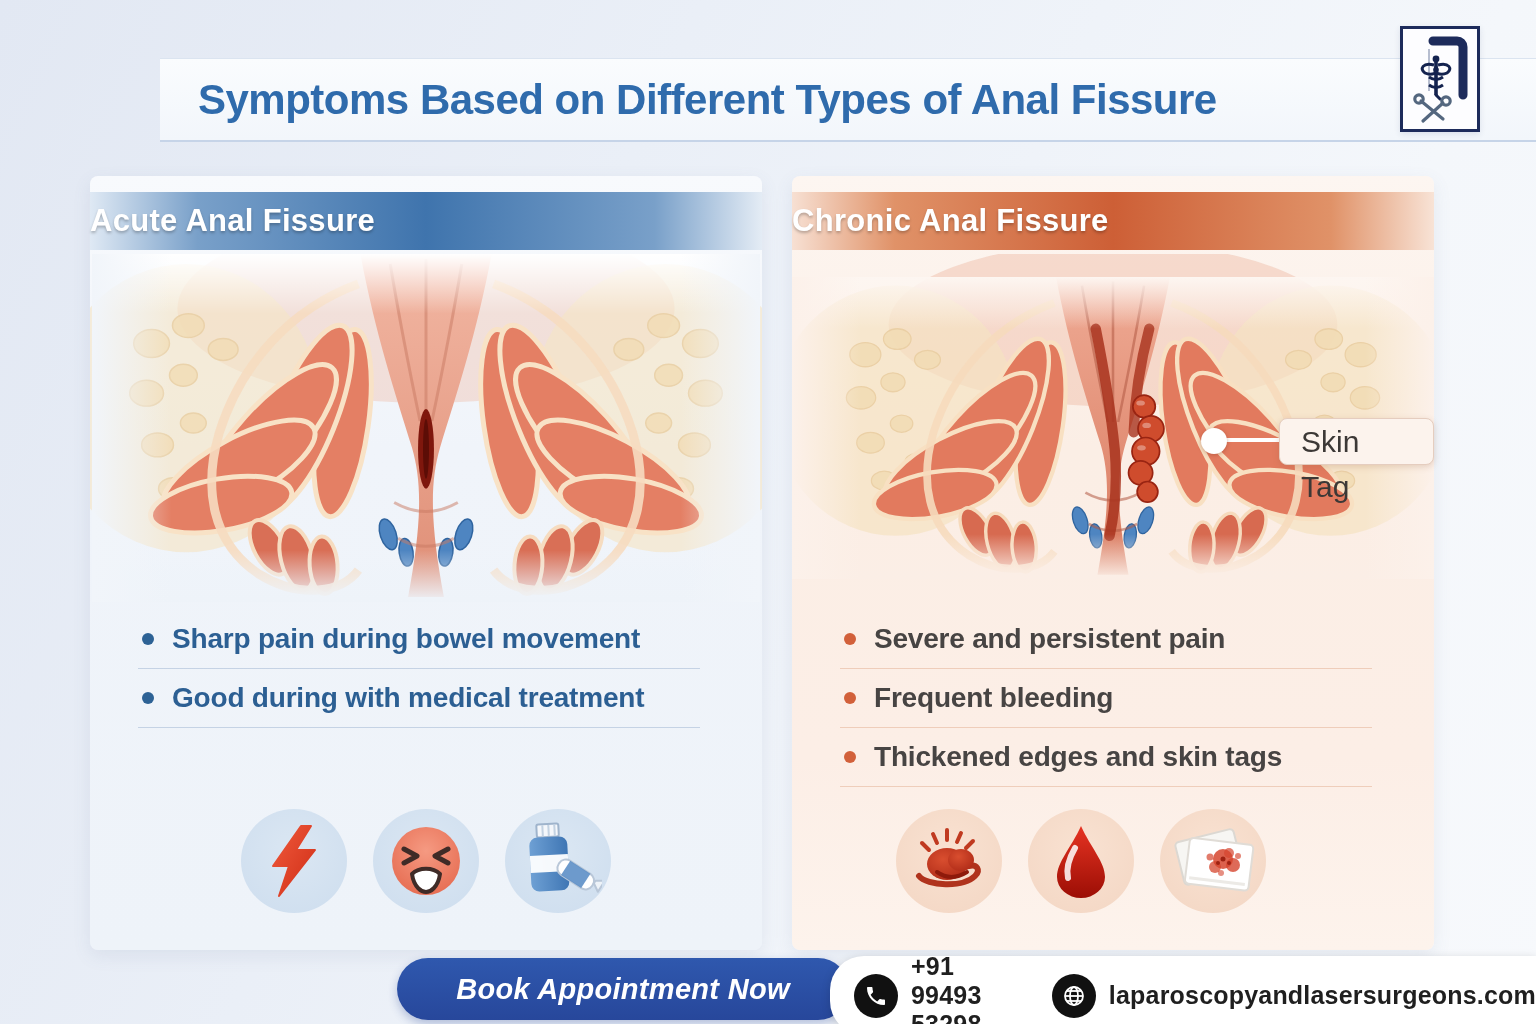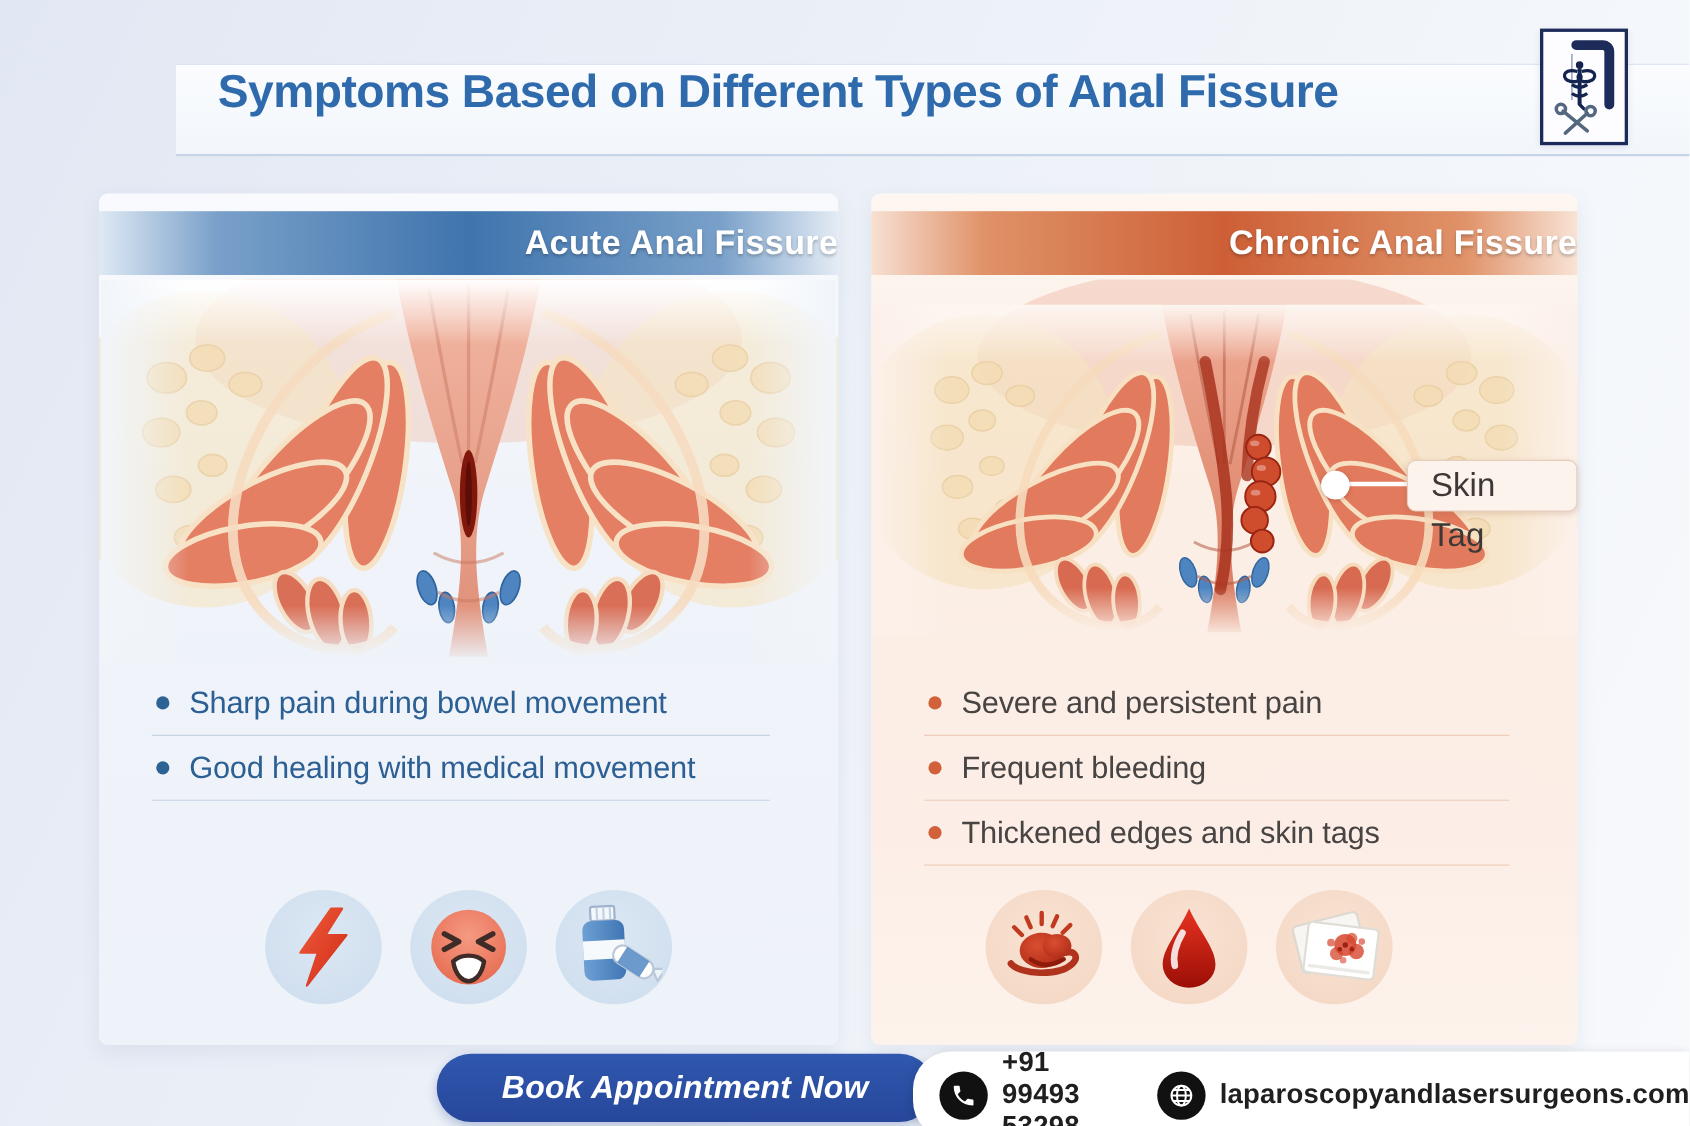--- a/index.html
+++ b/index.html
@@ -7,62 +7,62 @@
   body {
     position:relative; overflow:hidden;
     font-family:"Liberation Sans", sans-serif;
     background:linear-gradient(115deg,#e2e8f3 0%,#eaeff7 35%,#f4f7fb 75%,#f7f9fc 100%);
   }
   
   .header-band{
     position:absolute; left:160px; right:0; top:58px; height:84px;
     background:linear-gradient(180deg,#fafcfe,#f2f6fb);
     border-top:1px solid #dbe4f0; border-bottom:2px solid #c6d4e8;
-    display:flex; align-items:flex-start;
+    display:flex; align-items:center;
   }
   .page-title{
     padding-left:38px; font-size:42px; font-weight:bold; letter-spacing:-0.5px;
     color:#2f6bac;
   }
   .logo-box{
     position:absolute; top:26px; right:56px; width:80px; height:106px;
     background:#fdfdff; border:3px solid #1d2b5b; z-index:5;
     box-shadow:0 2px 6px rgba(40,60,110,.12);
   }
   
   .panel{ position:absolute; top:176px; height:774px; border-radius:8px;
           box-shadow:0 6px 18px rgba(90,110,150,.10); }
   .panel.acute{ left:90px; width:672px;
     background:linear-gradient(180deg,#f8fafd 0%,#f0f4fa 35%,#eef3f9 100%); }
   .panel.chronic{ left:792px; width:642px;
     background:linear-gradient(180deg,#fdf6f1 0%,#fbeee5 35%,#fceee6 75%,#fdf3ec 100%); }
   .banner{
     position:absolute; left:0; right:0; top:16px; height:58px;
-    display:flex; align-items:center; justify-content:flex-end;
+    display:flex; align-items:center; justify-content:flex-start;
   }
   .panel.acute .banner{
     background:linear-gradient(90deg,#dfe9f4 0%,#79a0c9 16%,#3f74ad 50%,#79a0c9 84%,#e4ecf5 100%);
   }
   .panel.chronic .banner{
     background:linear-gradient(90deg,#f7e0d3 0%,#e09268 16%,#cd5f36 50%,#e09268 84%,#f8e3d6 100%);
   }
   .banner-title{ font-size:31px; font-weight:bold; color:#ffffff;
     text-shadow:0 2px 3px rgba(0,0,0,.25); letter-spacing:.3px; }
   .illustration{ position:absolute; left:0; top:78px; width:100%; height:348px; }
   
   .skintag-marker{ position:absolute; left:409px; top:252px; width:26px; height:26px;
     background:#fff; border-radius:50%; box-shadow:0 1px 4px rgba(120,40,20,.35); z-index:4;}
   .skintag-line{ position:absolute; left:432px; top:262px; width:57px; height:4px;
     background:#fff; border-radius:2px; z-index:3;}
   .skintag-label{ position:absolute; left:487px; top:242px; height:47px; line-height:45px;
     padding:0 21px; background:#fcf3ed; border:1px solid #e5cdbf; border-radius:8px;
     font-size:30px; color:#3c3836; box-shadow:0 2px 6px rgba(150,90,60,.22); z-index:4;}
   
   .bullets{ position:absolute; left:48px; right:62px; top:434px; }
-  .bullet-row{ display:flex; align-items:center; height:59px; }
+  .bullet-row{ display:flex; align-items:center; height:59px;font-weight:bold; }
   .panel.acute .bullet-row{ border-bottom:1px solid rgba(120,150,190,.35); }
   .panel.chronic .bullet-row{ border-bottom:1px solid rgba(210,130,85,.30); }
   .bullet-dot{ width:12px; height:12px; border-radius:50%; margin:0 18px 0 4px; flex:none;}
   .panel.acute .bullet-dot{ background:#2d6295; }
   .panel.chronic .bullet-dot{ background:#d2603a; }
   .bullet-text{ font-size:28px; letter-spacing:-0.2px; }
   .panel.acute .bullet-text{ color:#2c5f93; }
   .panel.chronic .bullet-text{ color:#474443;text-align:right; }
   
   .icon-row{ position:absolute; left:0; right:0; top:633px; display:flex;
@@ -195,21 +195,21 @@
     <rect x="592" y="0" width="80" height="350" fill="url(#a_left)" transform="translate(1264,0) scale(-1,1)"></rect>
   </svg>
 
   <div class="bullets">
     <div class="bullet-row">
       <span class="bullet-dot"></span>
       <span class="bullet-text">Sharp pain during bowel movement</span>
     </div>
     <div class="bullet-row">
       <span class="bullet-dot"></span>
-      <span class="bullet-text">Good healing with medical movement</span>
+      <span class="bullet-text">Good during with medical treatment</span>
     </div>
   </div>
 
   <div class="icon-row">
     <div class="badge">
       <svg width="58" height="74" viewBox="0 0 58 74">
         <defs>
             <linearGradient id="boltG" x1="0" y1="0" x2="1" y2="1">
           <stop offset="0" stop-color="#f05a3c"></stop>
               <stop offset="1" stop-color="#cf2d16"></stop>

